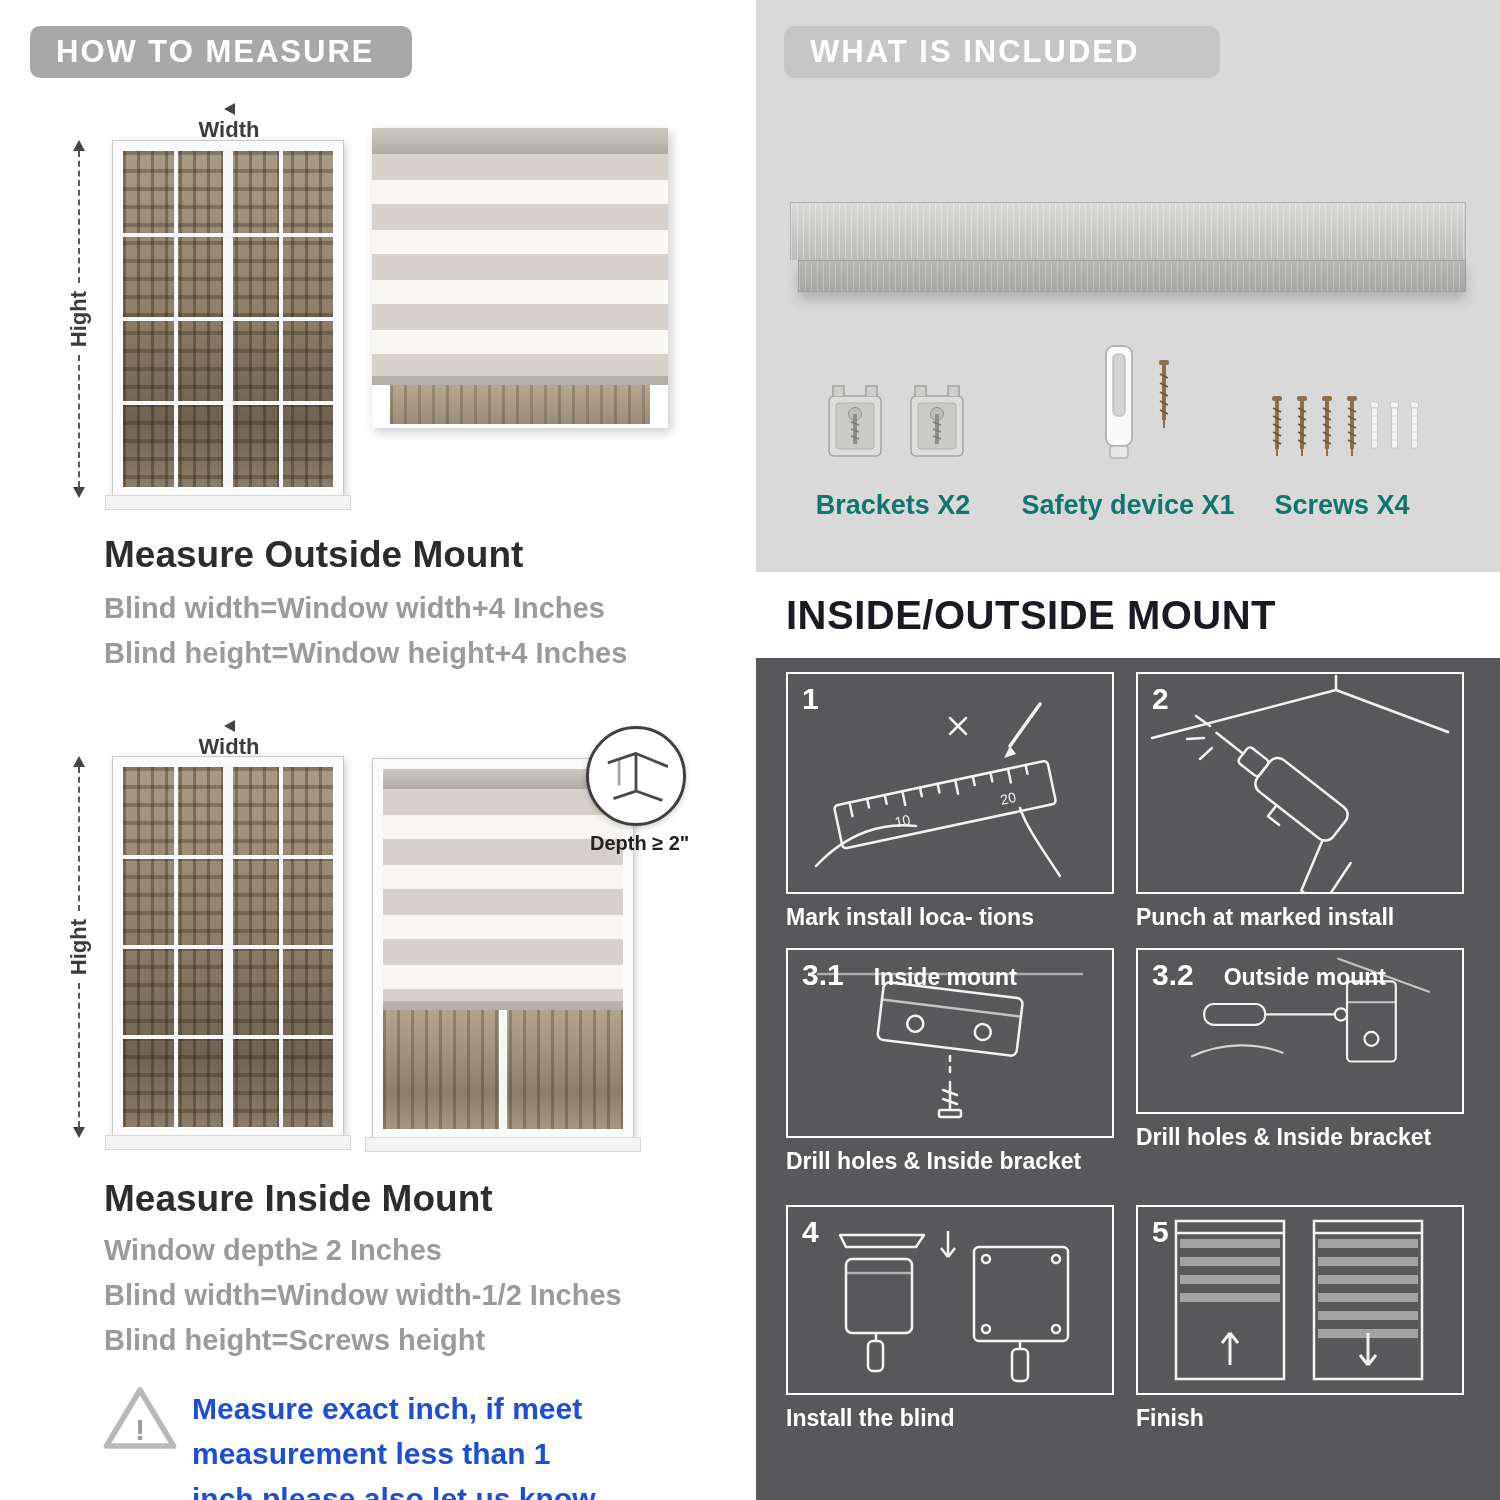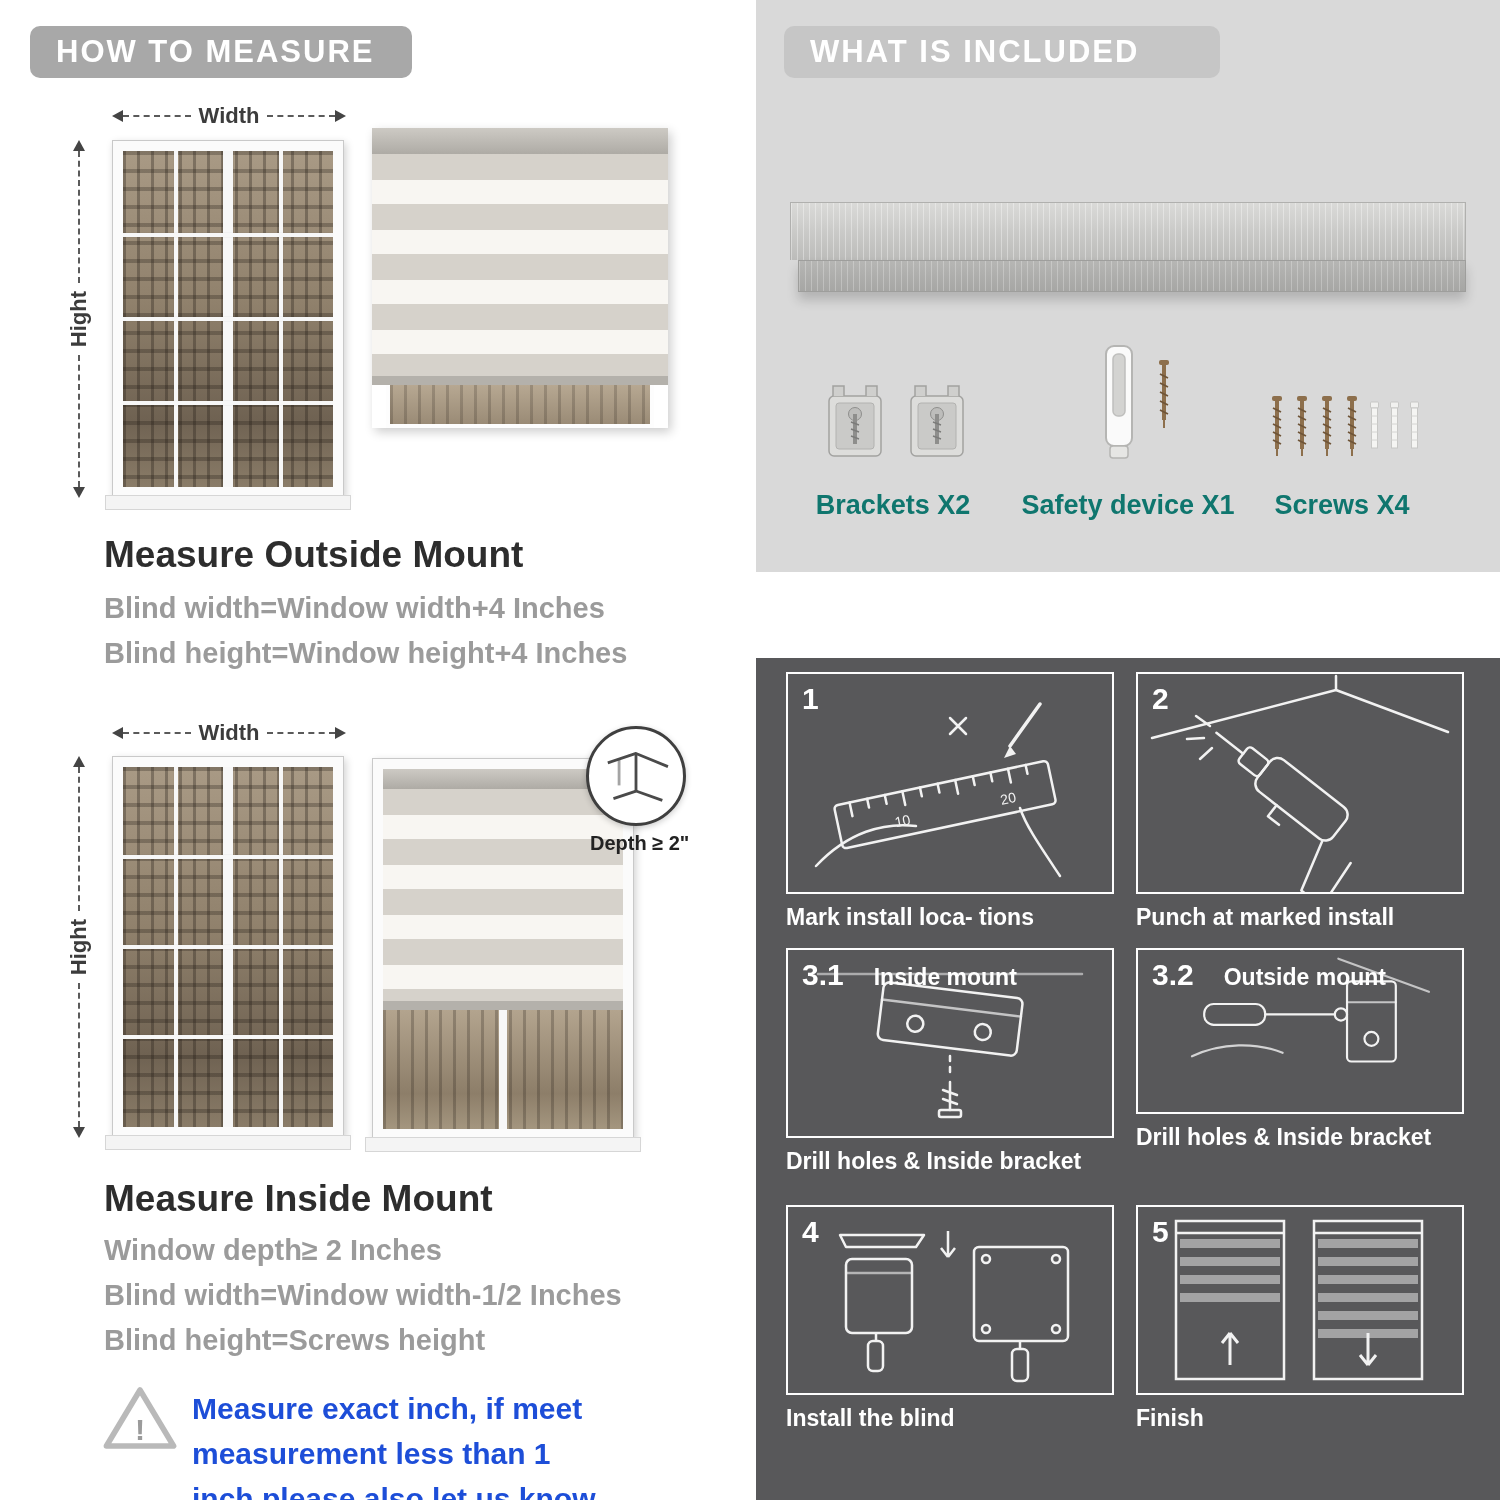--- a/index.html
+++ b/index.html
@@ -40,21 +40,21 @@
       repeating-linear-gradient(90deg, rgba(35,28,22,.2) 0 3px, rgba(0,0,0,0) 3px 14px),
       linear-gradient(180deg, #b7a892 0%, #9a8b76 100%); }
   .glass-low { flex:1;
     background:
       linear-gradient(90deg, rgba(0,0,0,0) 0 calc(50% - 4px), #f7f7f7 calc(50% - 4px) calc(50% + 4px), rgba(0,0,0,0) calc(50% + 4px)),
       repeating-linear-gradient(90deg, rgba(35,28,22,.25) 0 3px, rgba(0,0,0,0) 3px 14px),
       linear-gradient(180deg, #b3a48e 0%, #8d7e69 70%, #a4967f 100%); }
   .winblind .inner { display:flex; flex-direction:column; }
 
   
-  .harrow { position:absolute; display:flex; align-items:center; }
+  .harrow { position:absolute; display:flex; align-items:center;flex-direction:column; }
   .varrow { position:absolute; display:flex; flex-direction:column; align-items:center; width:26px; }
   .dash  { flex:1; height:0; border-top:2px dashed #5a5a5a; }
   .vdash { flex:1; width:0; border-left:2px dashed #5a5a5a; }
   .albl { font-size:22px; font-weight:bold; color:#3c3c3c; padding:0 8px; }
   .vlbl { writing-mode:vertical-rl; transform:rotate(180deg); padding:8px 0; }
   .tri { width:0; height:0; }
   .tri-l { border-top:6px solid transparent; border-bottom:6px solid transparent; border-right:11px solid #444; }
   .tri-r { border-top:6px solid transparent; border-bottom:6px solid transparent; border-left:11px solid #444; }
   .tri-u { border-left:6px solid transparent; border-right:6px solid transparent; border-bottom:11px solid #444; }
   .tri-d { border-left:6px solid transparent; border-right:6px solid transparent; border-top:11px solid #444; }
@@ -293,20 +293,23 @@
         <rect x="3.5" y="8" width="6" height="40" fill="#f5f5f3" stroke="#c7c7c5"></rect>
         <path d="M3.5 16 h6 M3.5 24 h6 M3.5 32 h6 M3.5 40 h6" stroke="#d4d4d2" stroke-width="1" fill="none"></path>
       </svg>
     </div>
 
     <div class="inc-lbl" style="left:17px;top:490px;width:240px">Brackets X2</div>
     <div class="inc-lbl" style="left:252px;top:490px;width:240px">Safety device X1</div>
     <div class="inc-lbl" style="left:466px;top:490px;width:240px">Screws X4</div>
   </section>
 
+  <section class="abs" id="mount-strip" style="left:756px;top:572px;width:744px;height:86px">
+    <h2 id="mount-title">INSIDE/OUTSIDE MOUNT</h2>
+  </section>
 
   <section class="abs" id="mount" style="left:756px;top:658px;width:744px;height:842px">
 
     <div class="cell" style="left:30px;top:14px">
       <div class="panel" style="height:222px">
         <div class="phead">
           <span class="pnum">1</span>
           <span class="psub"></span>
         </div>
         <svg class="art" viewBox="0 0 324 218">

